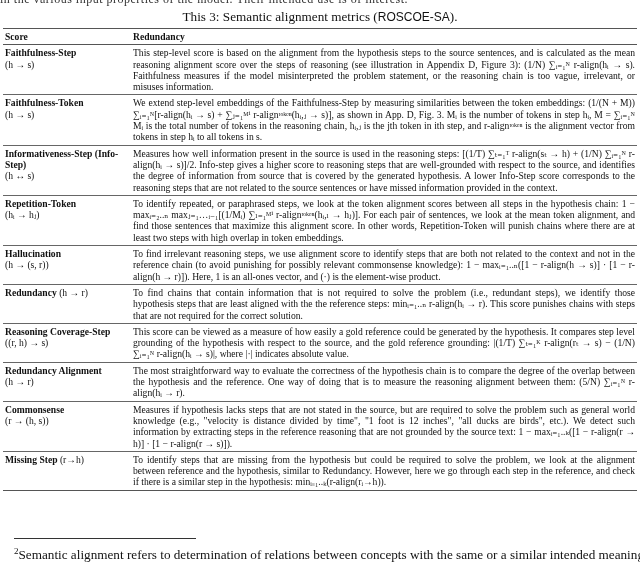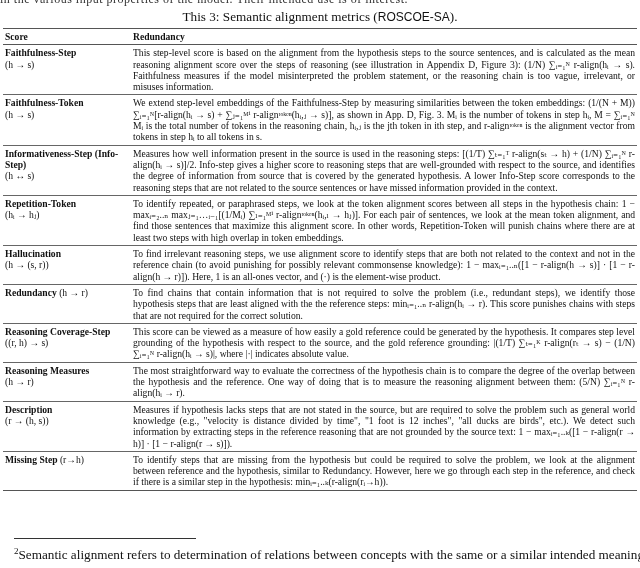--- a/index.html
+++ b/index.html
@@ -17,21 +17,21 @@
     }
     .caption .mono { font-family: Liberation Sans, sans-serif; font-size: 12px; }
     table {
       position: absolute; left: 3px; top: 28px; width: 634px;
       border-collapse: collapse; font-size: 9.6px; line-height: 11.3px;
     }
     thead tr { border-top: 1.6px solid #555; border-bottom: 1.2px solid #555; }
     th { text-align: left; font-weight: bold; padding: 2px 2px 2px 2px; margin-left: 16px; }
     td { vertical-align: top; padding: 2px 2px 2px 2px; }
     tbody tr { border-bottom: 1.2px solid #666; }
-    tbody tr:last-child { border-bottom: 1.6px solid #555; }
+    tbody tr:last-child { border-bottom: 1.6px solid #555; font-family: Liberation Serif, serif; }
     td.score { width: 124px; }
     .sname { font-weight: bold; }
     .snote { display: block; }
     .desc { text-align: justify; }
     .footrule { position: absolute; left: 14px; top: 538px; width: 182px; border-top: 1px solid #333; }
     .footnote {
       position: absolute; left: 14px; top: 543px; width: 640px; font-size: 13.2px; line-height: 16px; white-space: nowrap;
     }
     .footnote sup { font-size: 9px; }
   </style>
@@ -74,25 +74,25 @@
       </tr>
       <tr>
         <td class="score"><span class="sname">Redundancy</span> <span class="">(h → r)</span></td>
         <td class="desc">To find chains that contain information that is not required to solve the problem (i.e., redundant steps), we identify those hypothesis steps that are least aligned with the the reference steps: minᵢ₌₁..ₙ r-align(hᵢ → r). This score punishes chains with steps that are not required for the correct solution.</td>
       </tr>
       <tr>
         <td class="score"><span class="sname">Reasoning Coverage-Step</span><span class="snote">((r, h) → s)</span></td>
         <td class="desc">This score can be viewed as a measure of how easily a gold reference could be generated by the hypothesis. It compares step level grounding of the hypothesis with respect to the source, and the gold reference grounding: |(1/T) ∑ₜ₌₁ᴷ r-align(rₜ → s) − (1/N) ∑ᵢ₌₁ᴺ r-align(hᵢ → s)|, where |·| indicates absolute value.</td>
       </tr>
       <tr>
-        <td class="score"><span class="sname">Reasoning Measures</span><span class="snote">(h → r)</span></td>
+        <td class="score"><span class="sname">Redundancy Alignment</span><span class="snote">(h → r)</span></td>
         <td class="desc">The most straightforward way to evaluate the correctness of the hypothesis chain is to compare the degree of the overlap between the hypothesis and the reference. One way of doing that is to measure the reasoning alignment between them: (5/N) ∑ᵢ₌₁ᴺ r-align(hᵢ → r).</td>
       </tr>
       <tr>
-        <td class="score"><span class="sname">Description</span><span class="snote">(r → (h, s))</span></td>
+        <td class="score"><span class="sname">Commonsense</span><span class="snote">(r → (h, s))</span></td>
         <td class="desc">Measures if hypothesis lacks steps that are not stated in the source, but are required to solve the problem such as general world knowledge (e.g., "velocity is distance divided by time", "1 foot is 12 inches", "all ducks are birds", etc.). We detect such information by extracting steps in the reference reasoning that are not grounded by the source text: 1 − maxᵢ₌₁..ₖ([1 − r-align(r → h)] · [1 − r-align(r → s)]).</td>
       </tr>
       <tr>
         <td class="score"><span class="sname">Missing Step</span> <span class="">(r→h)</span></td>
         <td class="desc">To identify steps that are missing from the hypothesis but could be required to solve the problem, we look at the alignment between reference and the hypothesis, similar to Redundancy. However, here we go through each step in the reference, and check if there is a similar step in the hypothesis: minᵢ₌₁..ₖ(r-align(rᵢ→h)).</td>
       </tr>
     </tbody>
 </table>
 
 <div class="footrule"></div>

